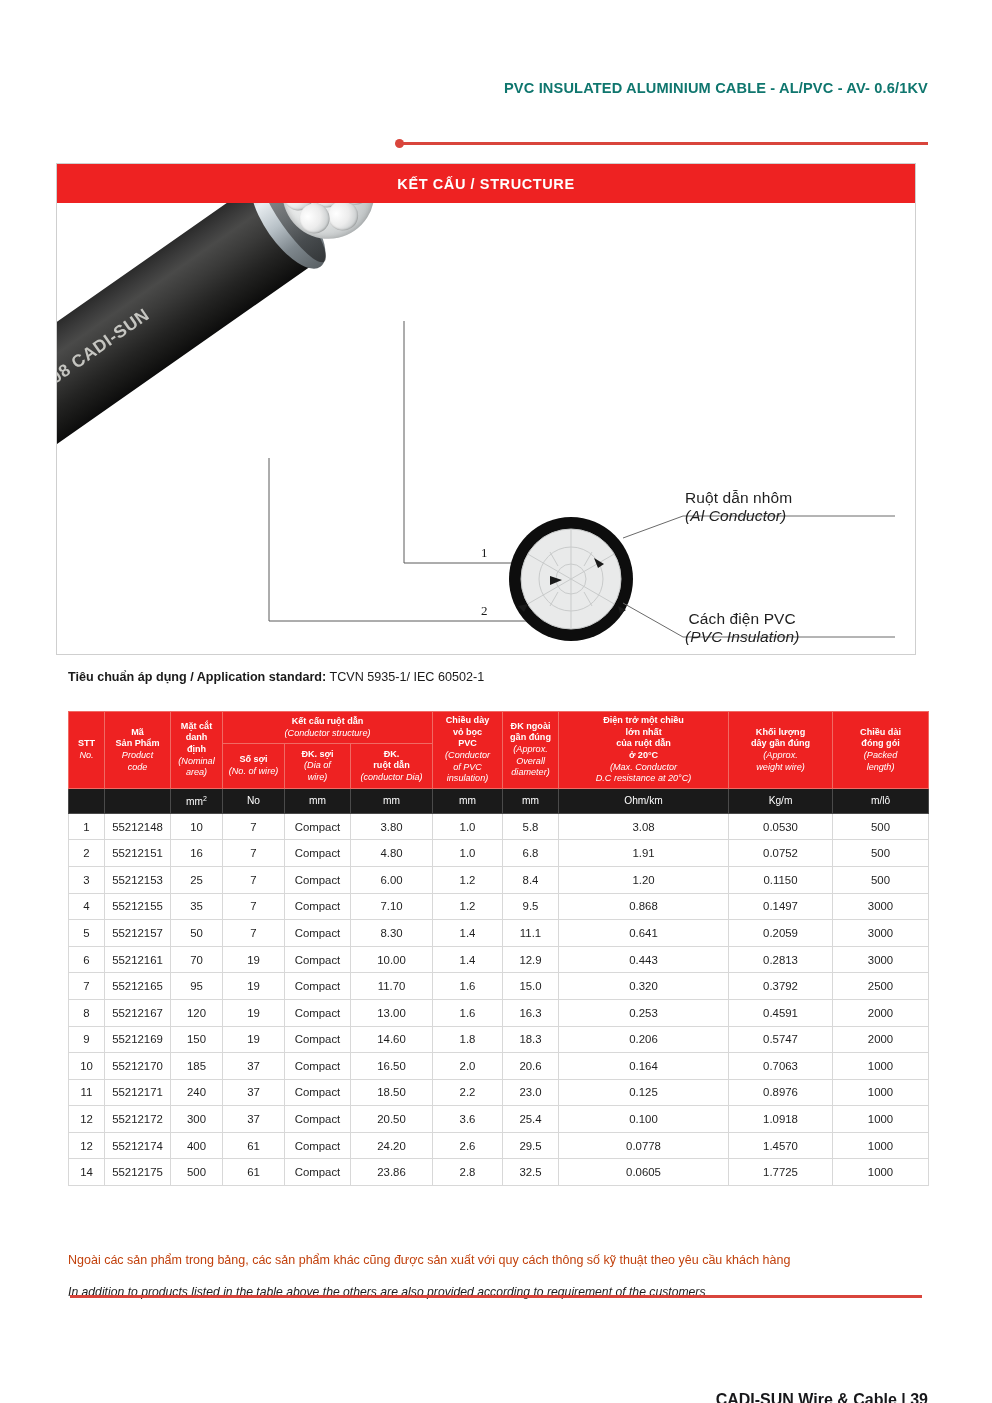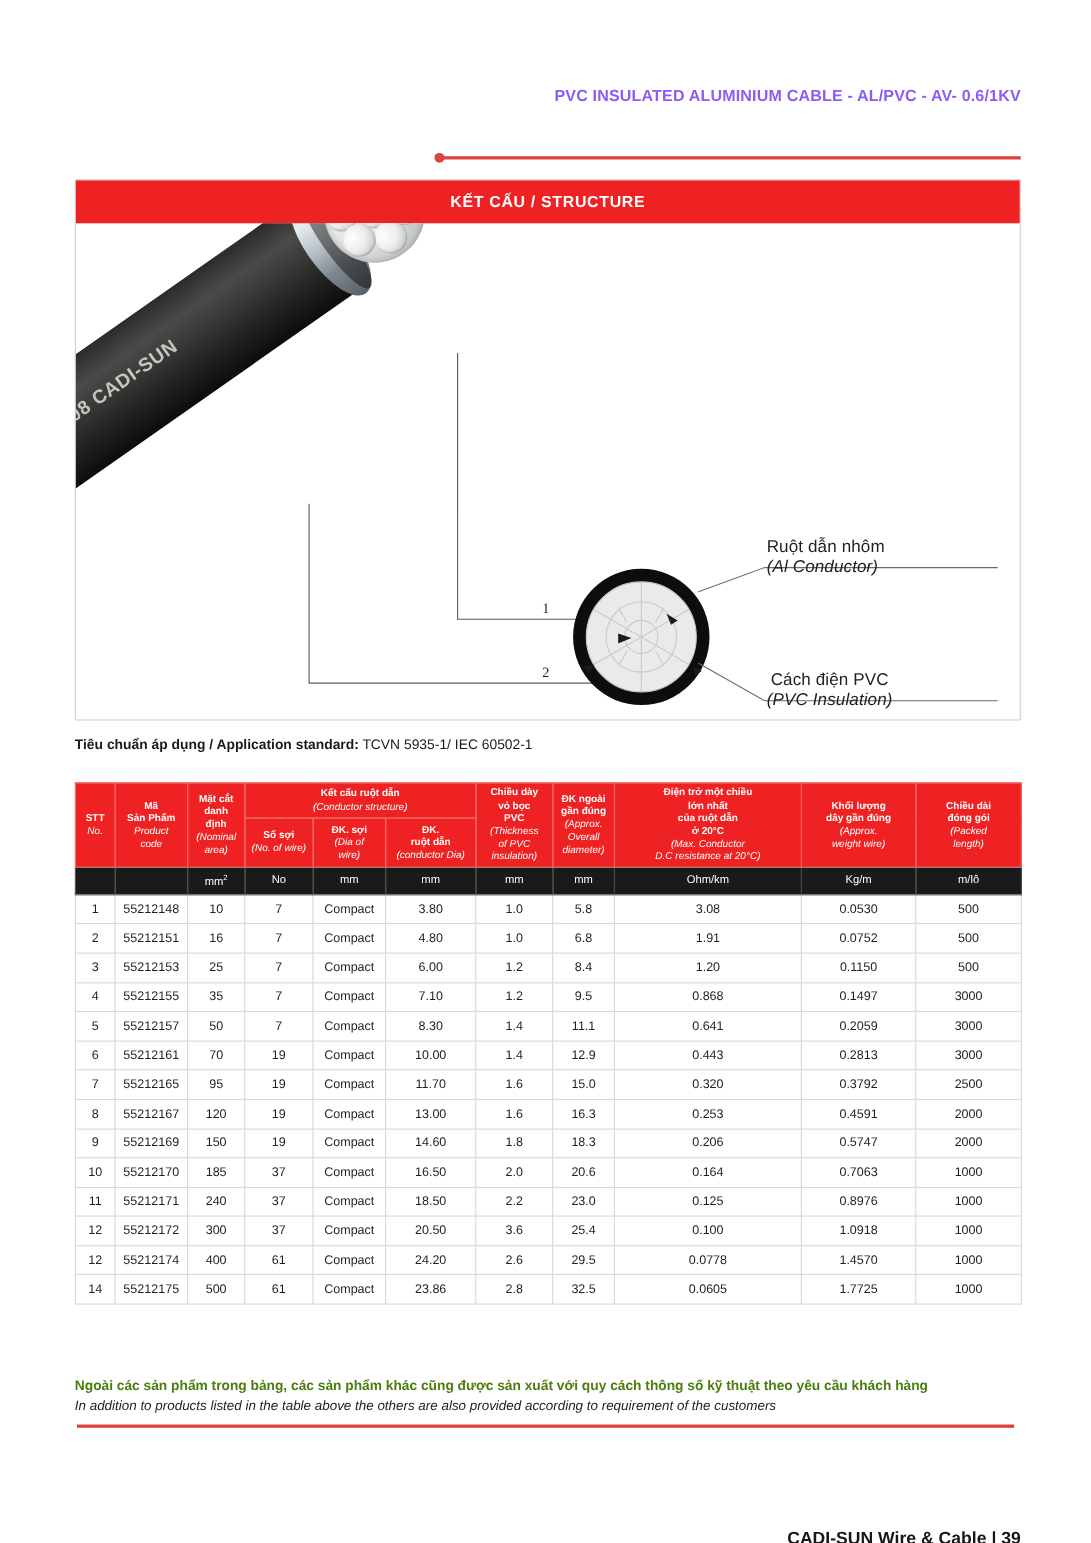--- a/index.html
+++ b/index.html
@@ -30,21 +30,21 @@
     font-size: 20.5px;
     font-weight: bold;
     color: #e8392c;
     letter-spacing: 0.1px;
     line-height: 1.15;
     white-space: nowrap;
   }
   .title-en {
     font-size: 14.6px;
     font-weight: bold;
-    color: #8b5cf6;
+    color: #0f766e;
     letter-spacing: 0.15px;
     margin-top: 8px;
     line-height: 1.15;
     white-space: nowrap;
   }
   .header-rule {
     position: absolute;
     right: 64px;
     top: 142px;
     width: 530px;
@@ -58,21 +58,21 @@
     top: -3px;
     width: 9px;
     height: 9px;
     border-radius: 50%;
     background: #d9453c;
   }
 
   
   .structure-panel {
     position: absolute;
-    left: 68px;
+    left: 56px;
     top: 163px;
     width: 860px;
     height: 492px;
     border: 1px solid #cfcfcf;
     box-sizing: border-box;
     background: #fff;
   }
   .structure-banner {
     height: 39px;
     background: #ee2222;
@@ -245,32 +245,32 @@
 
   
   .footnote {
     position: absolute;
     left: 68px;
     top: 1253px;
     width: 880px;
   }
   .footnote .vi {
     font-size: 12.5px;
-    font-weight: bold;
-    color: #4d7c0f;
+    font-weight: normal;
+    color: #c2410c;
     white-space: nowrap;
     line-height: 1.25;
   }
   .footnote .en {
     font-size: 12.2px;
     font-style: italic;
     color: #1d1d1d;
     white-space: nowrap;
     line-height: 1.3;
-    margin-top: 2px;
+    margin-top: 16px;
   }
   .footer-rule {
     position: absolute;
     left: 70px;
     top: 1295px;
     width: 852px;
     height: 3px;
     background: #d9453c;
   }
   .page-footer {
@@ -403,21 +403,21 @@
 area)</div>
       </th>
       <th colspan="3">
         <div>Kết cấu ruột dẫn</div>
         <div class="en">(Conductor structure)</div>
       </th>
       <th rowspan="2">
         <div style="white-space:pre-line">Chiều dày
 vỏ bọc
 PVC</div>
-        <div class="en" style="white-space:pre-line">(Thickness
+        <div class="en" style="white-space:pre-line">(Conductor
 of PVC
 insulation)</div>
       </th>
       <th rowspan="2">
         <div style="white-space:pre-line">ĐK ngoài
 gần đúng</div>
         <div class="en" style="white-space:pre-line">(Approx.
 Overall
 diameter)</div>
       </th>

